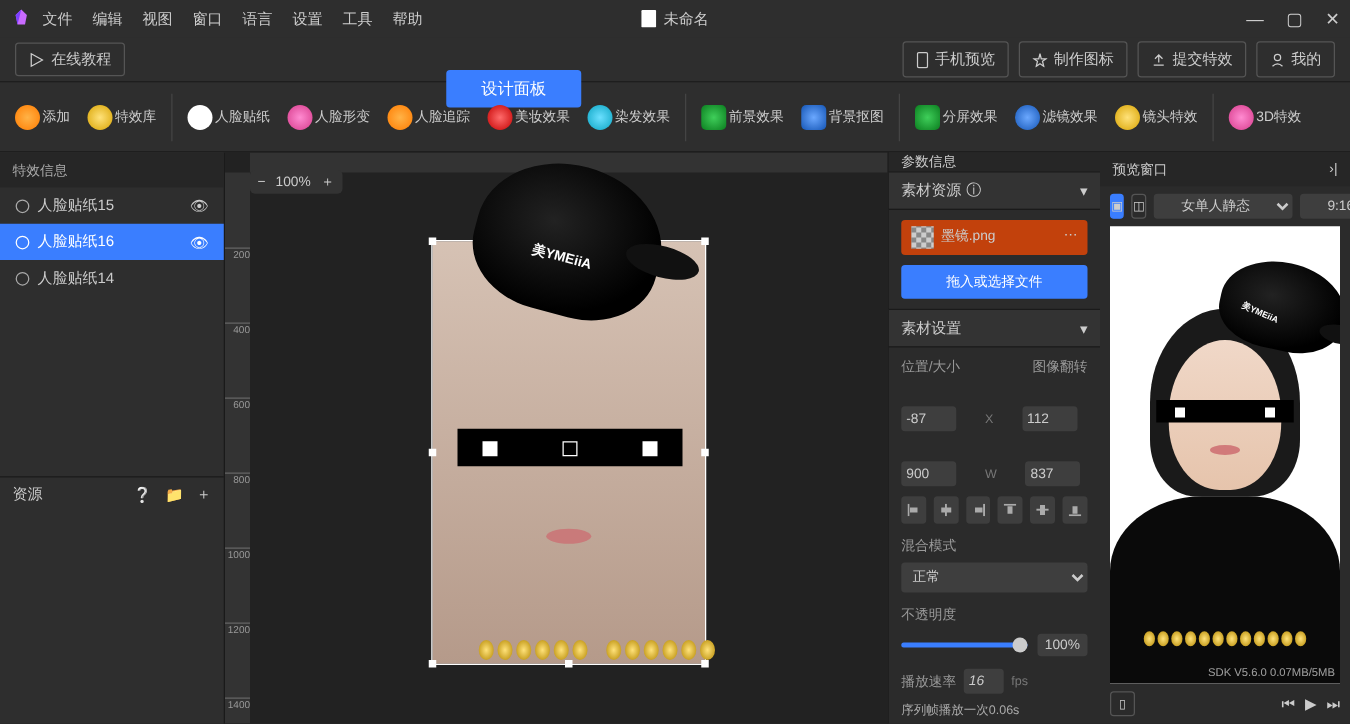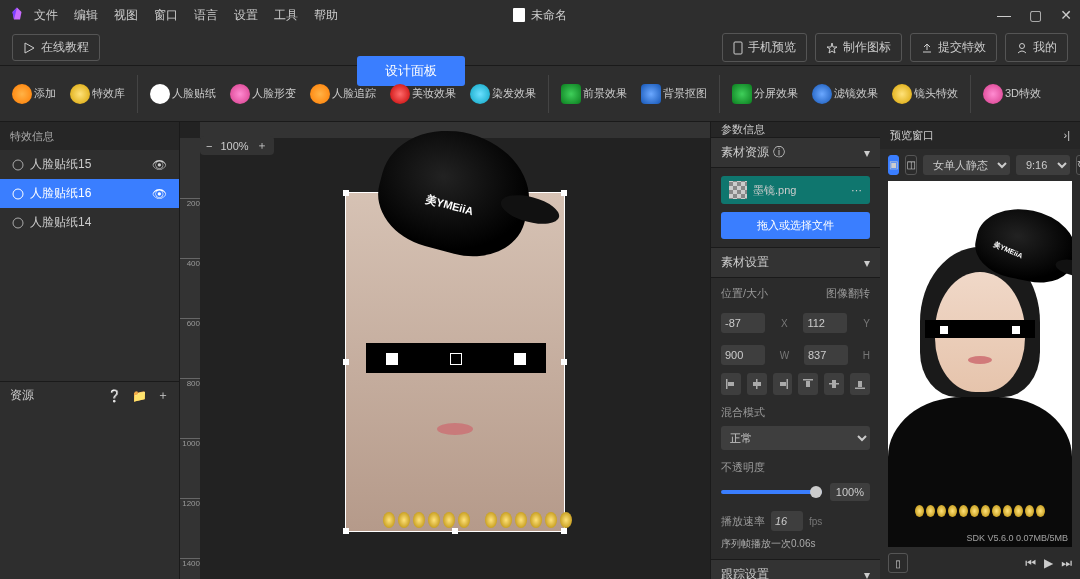--- a/index.html
+++ b/index.html
@@ -58,41 +58,41 @@
   .brim { position:absolute; right:-30px; bottom:30px; width:60px; height:25px; background:#111; border-radius:50%; transform:rotate(15deg);}
   .hattxt { position:absolute; left:30%; top:55%; color:#fff; font-size:11px; font-weight:bold; transform:rotate(15deg);}
   .chain { position:absolute; left:108px; top:350px; display:flex; gap:3px;}
   .chain2 { position:absolute; left:210px; top:350px; display:flex; gap:3px;}
   .bead { width:12px; height:16px; background:radial-gradient(#ffe27a,#b38600); border-radius:50%;}
   
   .right { width: 370px; display: flex; border-left: 1px solid #1a1a1a; }
   .props { width: 170px; background: #2b2b2b; display: flex; flex-direction: column; overflow: hidden; }
   .phead { height: 28px; background: #262626; display: flex; align-items: flex-end; padding: 0 10px; font-size: 11px; }
   .psection { padding: 8px 10px; border-top: 1px solid #1a1a1a; font-size: 11px; }
-  .pitem { display:flex; align-items:center; background:#0f766e; padding:5px 8px; border-radius:3px; gap:6px;}
+  .pitem { display:flex; background:#c2410c; padding:5px 8px; border-radius:3px; gap:6px;}
   .thumb { width:18px; height:18px; background:repeating-conic-gradient(#888 0 25%, #ccc 0 50%) 0/8px 8px;}
   .bluebtn { background:#3a7eff; color:#fff; text-align:center; padding:6px; border-radius:3px; margin-top:8px; cursor:pointer;}
   .collapse { display:flex; align-items:center; padding:6px 10px; background:#333; border-top:1px solid #1a1a1a; cursor:pointer;}
   .collapse .arrow { margin-left:auto;}
-  .prow { display:flex; gap:6px; margin-top:12px;justify-content:space-between;}
+  .prow { display:flex; gap:23px; margin-top:24px;justify-content:space-between;}
   .pinput { background:#3e3e3e; border:none; color:#ccc; width:44px; padding:4px; font-size:11px; border-radius:3px;}
   .paxis { color:#777; font-size:10px; align-self:center;}
   .abtns { display:flex; gap:6px; margin-top:8px;}
   .abtn { width:22px; height:22px; background:#3e3e3e; border-radius:3px; display:flex; align-items:center; justify-content:center;}
   .pselect { background:#3e3e3e; border:none; color:#ccc; width:100%; padding:5px; font-size:11px; border-radius:3px; margin-top:6px;}
   .slider { display:flex; align-items:center; gap:8px; margin-top:8px;}
   .slidertrack { flex:1; height:4px; background:#3a7eff; border-radius:2px; position:relative;}
   .sliderthumb { position:absolute; right:0; top:-4px; width:12px; height:12px; background:#ccc; border-radius:50%;}
   .sliderval { background:#3e3e3e; padding:3px 6px; border-radius:3px;}
   
   .preview { width: 200px; background: #2b2b2b; display:flex; flex-direction:column;}
   .previewhead { height:28px; background:#262626; display:flex; align-items:center; padding:0 10px; font-size:11px;}
   .previewhead .ex { margin-left:auto;}
   .previewctrl { display:flex; align-items:center; gap:6px; padding:6px 8px;}
-  .pselect2 { background:#3e3e3e; border:none; color:#ccc; padding:3px 6px; font-size:11px; border-radius:3px;}
+  .pselect2 { background:#3e3e3e; border:none; color:#ccc; padding:3px 18px; font-size:11px; border-radius:3px;}
   .psmall { width:20px; height:20px; border:1px solid #555; border-radius:3px; display:flex; align-items:center; justify-content:center; font-size:10px;}
   .psmall.active { background:#3a7eff; border-color:#3a7eff;}
   .previewimg { margin:0 8px; height:385px; background:#fff; position:relative; overflow:hidden;}
   .previewface { position:absolute; left:50%; top:25%; transform:translateX(-50%); width:90px; height:120px; background:linear-gradient(#f0d8c8,#e6c4ac); border-radius:50% 50% 45% 45%;}
   .previewhair { position:absolute; left:50%; top:18%; transform:translateX(-50%); width:120px; height:150px; background:#1a1a1a; border-radius:50% 50% 30% 30%;}
   .previewshirt { position:absolute; left:0; right:0; bottom:0; height:150px; background:#0a0a0a; border-radius:40% 40% 0 0;}
   .previewhat { position:absolute; left:48%; top:8%; width:100px; height:70px; background:radial-gradient(ellipse at 40% 40%, #222 0%, #000 70%); border-radius:50% 50% 40% 40%; transform:rotate(12deg);}
   .previewhat::after{content:'';position:absolute;right:-18px;bottom:15px;width:35px;height:15px;background:#111;border-radius:50%;}
   .phattxt{position:absolute;left:18%;top:55%;color:#fff;font-size:7px;font-weight:bold;transform:rotate(12deg);}
   .psun { position:absolute; left:50%; top:38%; transform:translateX(-50%); width:110px; height:18px; background:#000;}

